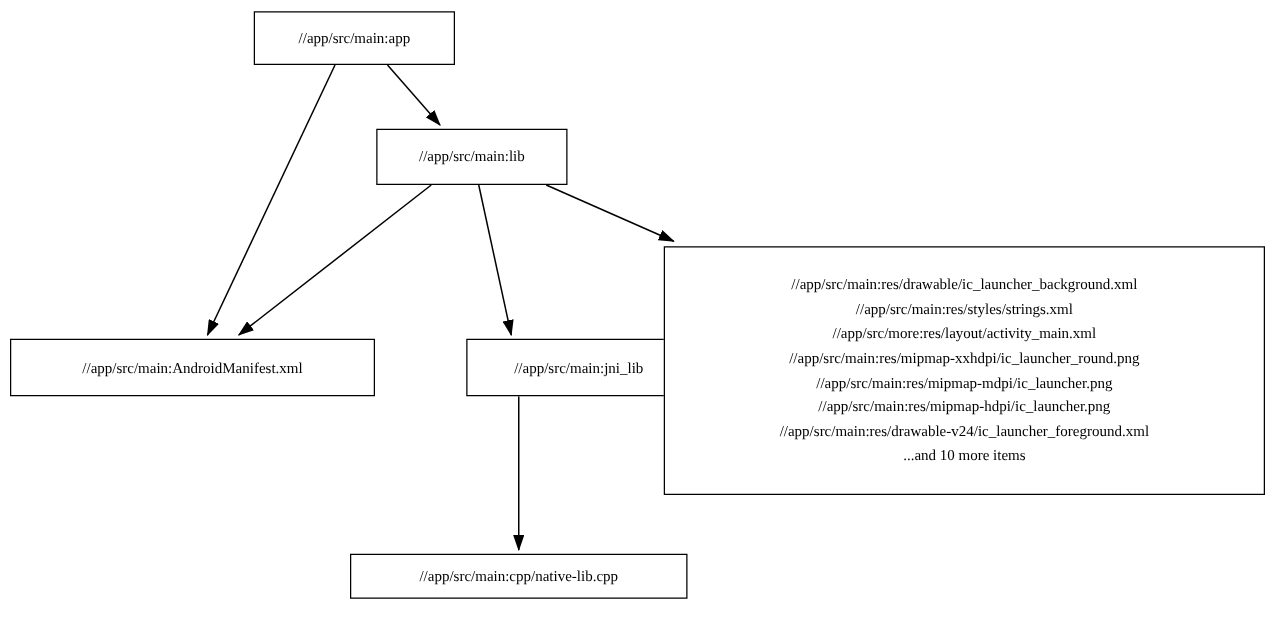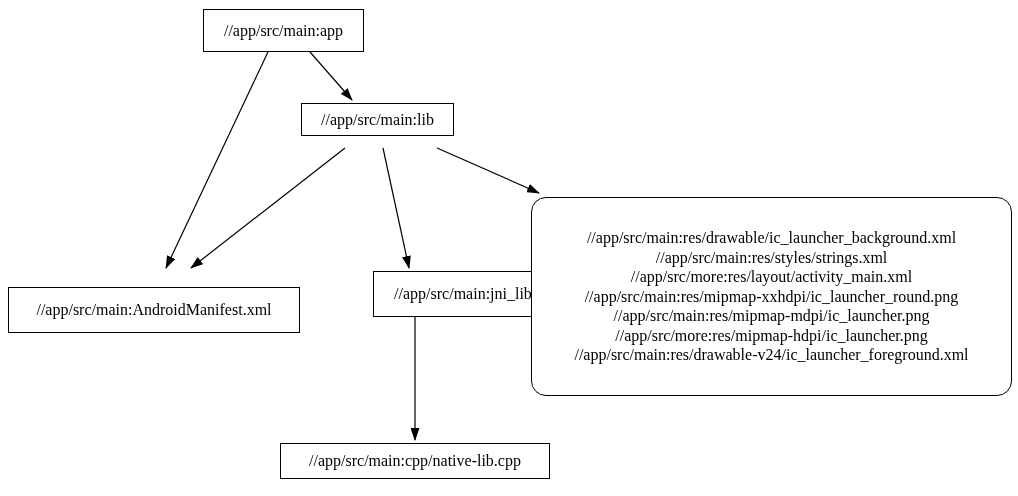--- a/index.html
+++ b/index.html
@@ -28,21 +28,21 @@
     stroke-width: 1.2;
   }
   .node {
     position: absolute;
     box-sizing: border-box;
     border: 1.2px solid #000000;
     background: #ffffff;
     display: flex;
     align-items: center;
     justify-content: center;
-    font-size: 16px;
+    font-size: 12px;
     white-space: nowrap;
   }
   .node.multiline {
     flex-direction: column;
     text-align: center;
     line-height: 19.6px;
   }
 </style>
 </head>
 <body>
@@ -60,39 +60,40 @@
     <line x1="345" y1="148" x2="191" y2="268" marker-end="url(#arrow)"></line>
     <line x1="383" y1="148" x2="409" y2="268" marker-end="url(#arrow)"></line>
     <line x1="437" y1="148" x2="539" y2="193" marker-end="url(#arrow)"></line>
     <line x1="415" y1="317" x2="415" y2="440" marker-end="url(#arrow)"></line>
   </svg>
 
   <div class="node" style="left:203px; top:9px; width:161px; height:43px;">
     <span>//app/src/main:app</span>
   </div>
 
-  <div class="node" style="left:301px; top:103px; width:153px; height:33px;">
+  <div class="node" style="left:301px; top:103px; width:153px; height:45px;">
     <span>//app/src/main:lib</span>
   </div>
 
-  <div class="node" style="left:8px; top:271px; width:292px; height:46px;margin-top:16px;">
+  <div class="node" style="left:8px; top:271px; width:292px; height:46px;">
     <span>//app/src/main:AndroidManifest.xml</span>
   </div>
 
   <div class="node" style="left:325px; top:271px; width:180px; height:46px;margin-left:48px;">
     <span>//app/src/main:jni_lib</span>
   </div>
 
-  <div class="node multiline" style="left:531px; top:197px; width:481px; height:199px;border-radius:15px;">
+  <div class="node multiline" style="left:531px; top:197px; width:481px; height:199px;">
     <div>//app/src/main:res/drawable/ic_launcher_background.xml</div>
     <div>//app/src/main:res/styles/strings.xml</div>
     <div>//app/src/more:res/layout/activity_main.xml</div>
     <div>//app/src/main:res/mipmap-xxhdpi/ic_launcher_round.png</div>
     <div>//app/src/main:res/mipmap-mdpi/ic_launcher.png</div>
-    <div>//app/src/more:res/mipmap-hdpi/ic_launcher.png</div>
+    <div>//app/src/main:res/mipmap-hdpi/ic_launcher.png</div>
     <div>//app/src/main:res/drawable-v24/ic_launcher_foreground.xml</div>
+    <div>...and 10 more items</div>
   </div>
 
   <div class="node" style="left:280px; top:443px; width:270px; height:36px;">
     <span>//app/src/main:cpp/native-lib.cpp</span>
   </div>
 
 </div>
 
 </body></html>

